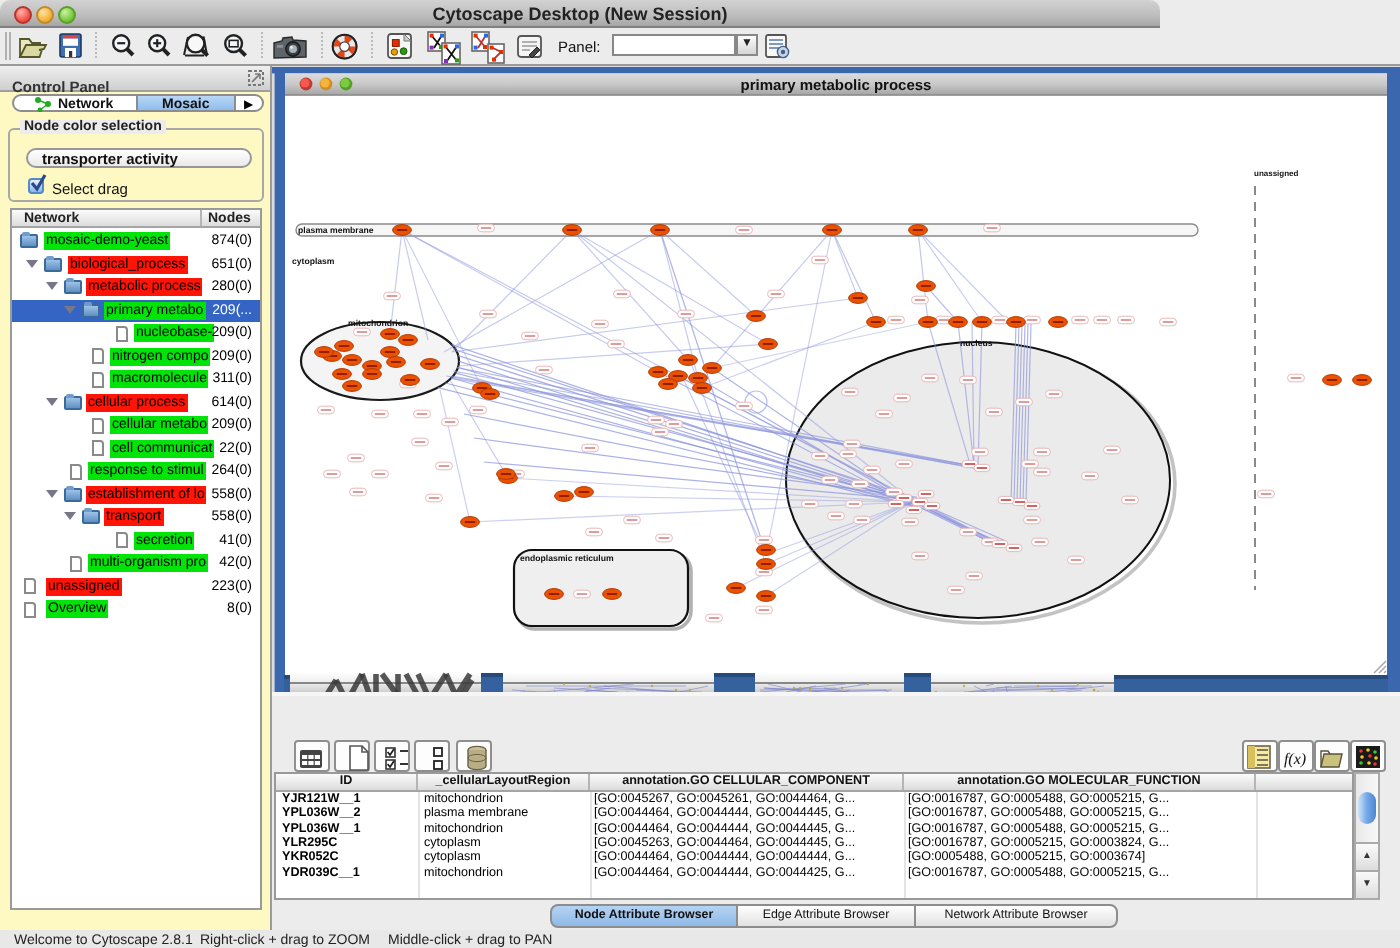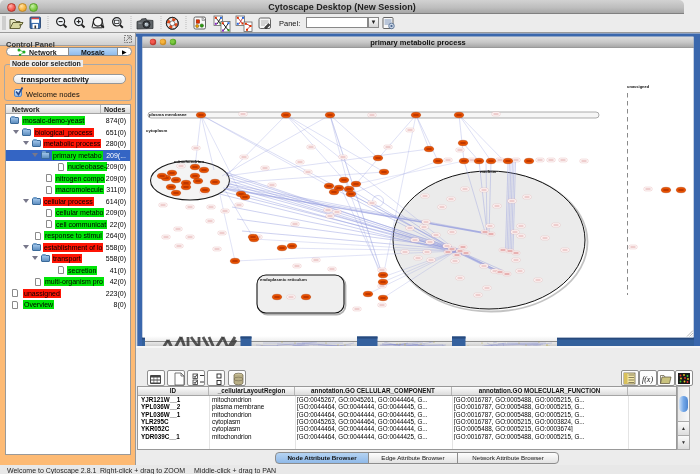--- a/index.html
+++ b/index.html
@@ -1,28 +1,28 @@
 <!DOCTYPE html>
 <html><head>
 <meta charset="utf-8">
 <style>
 html,body{margin:0;padding:0;}
 body{width:700px;height:474px;font-family:"Liberation Sans",sans-serif;position:relative;overflow:hidden;background:#ececec;}
 .abs{position:absolute;}
 
-#titlebar{left:0;top:0;width:684px;height:14px;background:linear-gradient(#d2d2d2,#bdbdbd 60%,#a6a6a6);border-bottom:1px solid #808080;border-radius:5px 5px 0 0;box-sizing:border-box;}
+#titlebar{left:0;top:0;width:580px;height:14px;background:linear-gradient(#d2d2d2,#bdbdbd 60%,#a6a6a6);border-bottom:1px solid #808080;border-radius:5px 5px 0 0;box-sizing:border-box;}
 #titlebar .tt{width:100%;text-align:center;font-size:9px;font-weight:bold;color:#222;line-height:14px;}
 .light{position:absolute;top:3px;width:7px;height:7px;border-radius:50%;}
 
 #toolbar{left:0;top:14px;width:700px;height:19px;background:#ececec;border-bottom:1px solid #9a9a9a;box-sizing:border-box;}
 #searchlbl{left:279px;top:19px;font-size:7.5px;color:#111;}
 #searchbox{left:306px;top:17px;width:62px;height:11px;background:#fff;border:1px solid #888;box-sizing:border-box;}
 #searchdrop{left:368px;top:17px;width:11px;height:11px;background:linear-gradient(#fdfdfd,#d5d5d5);border:1px solid #888;box-sizing:border-box;font-size:6px;text-align:center;line-height:9px;color:#222;}
 
-#cpanel{left:0;top:33px;width:136px;height:432px;background:#fdba74;border-right:1px solid #9a9a9a;box-sizing:border-box;}
+#cpanel{left:0;top:33px;width:136px;height:432px;background:#fef9c3;border-right:1px solid #9a9a9a;box-sizing:border-box;}
 #cphead{left:0;top:0;width:135px;height:13px;background:linear-gradient(#efefef,#cfcfcf);border-bottom:1px solid #9f9f9f;box-sizing:border-box;}
 #cphead span{font-size:7.5px;font-weight:bold;color:#333;margin-left:6px;line-height:12px;display:inline-block;}
 
 #cptabs{left:6px;top:14px;width:126px;height:9px;background:#fff;border:1px solid #8d8d8d;border-radius:5px;box-sizing:border-box;overflow:hidden;}
 #tabmosaic{position:absolute;left:61px;top:0;width:50px;height:9px;background:linear-gradient(#b8d7f7,#85b5ea);border-left:1px solid #8d8d8d;border-right:1px solid #8d8d8d;box-sizing:border-box;}
 .tabtxt{font-size:7px;font-weight:bold;color:#111;}
 
 #grp{left:4px;top:31px;width:128px;height:37px;border:1px solid #a8a8a8;border-radius:3px;box-sizing:border-box;}
 #grplbl{left:10px;top:27px;background:#ececec;padding:0 2px;font-size:7px;font-weight:bold;color:#222;}
 #combo{left:13px;top:41px;width:113px;height:10px;background:linear-gradient(#ffffff,#e9e9e9);border:1px solid #979797;border-radius:5px;box-sizing:border-box;}
@@ -231,21 +231,21 @@
           <stop offset="1" stop-color="#5a96e0"></stop>
         </linearGradient>
       </defs>
       <path d="M2.6 3.5L5 1L7.4 3.5Z" fill="#fff"></path>
       <path d="M2.6 5.5L5 8L7.4 5.5Z" fill="#fff"></path>
     </svg>
   <div class="abs" id="chk"></div>
     <svg class="abs" style="left:14px;top:53px;" width="11" height="11" viewBox="0 0 11 11">
       <path d="M2 5.5L4.5 8.5L8.5 1.5" stroke="#2a4a8a" stroke-width="1.6" fill="none"></path>
     </svg>
-  <div class="abs" id="chklbl">Welcome nodes</div>
+  <div class="abs" id="chklbl">Select drag</div>
   <div class="abs" id="treebox">
     <div id="treehdr">
         <span style="position:absolute;left:6px;top:1px;">Network</span>
         <span style="position:absolute;left:98px;top:1px;">Nodes</span>
         <i style="position:absolute;left:94px;top:0;width:1px;height:8px;background:#b5b5b5;"></i>
       </div>
     <div class="trow" style="top:10.0px;">
         <i class="fold" style="left:4px;"></i>
         <span class="lbl g" style="left:16px;">mosaic-demo-yeast</span>
         <span class="cnt" style="">874(0)</span>

